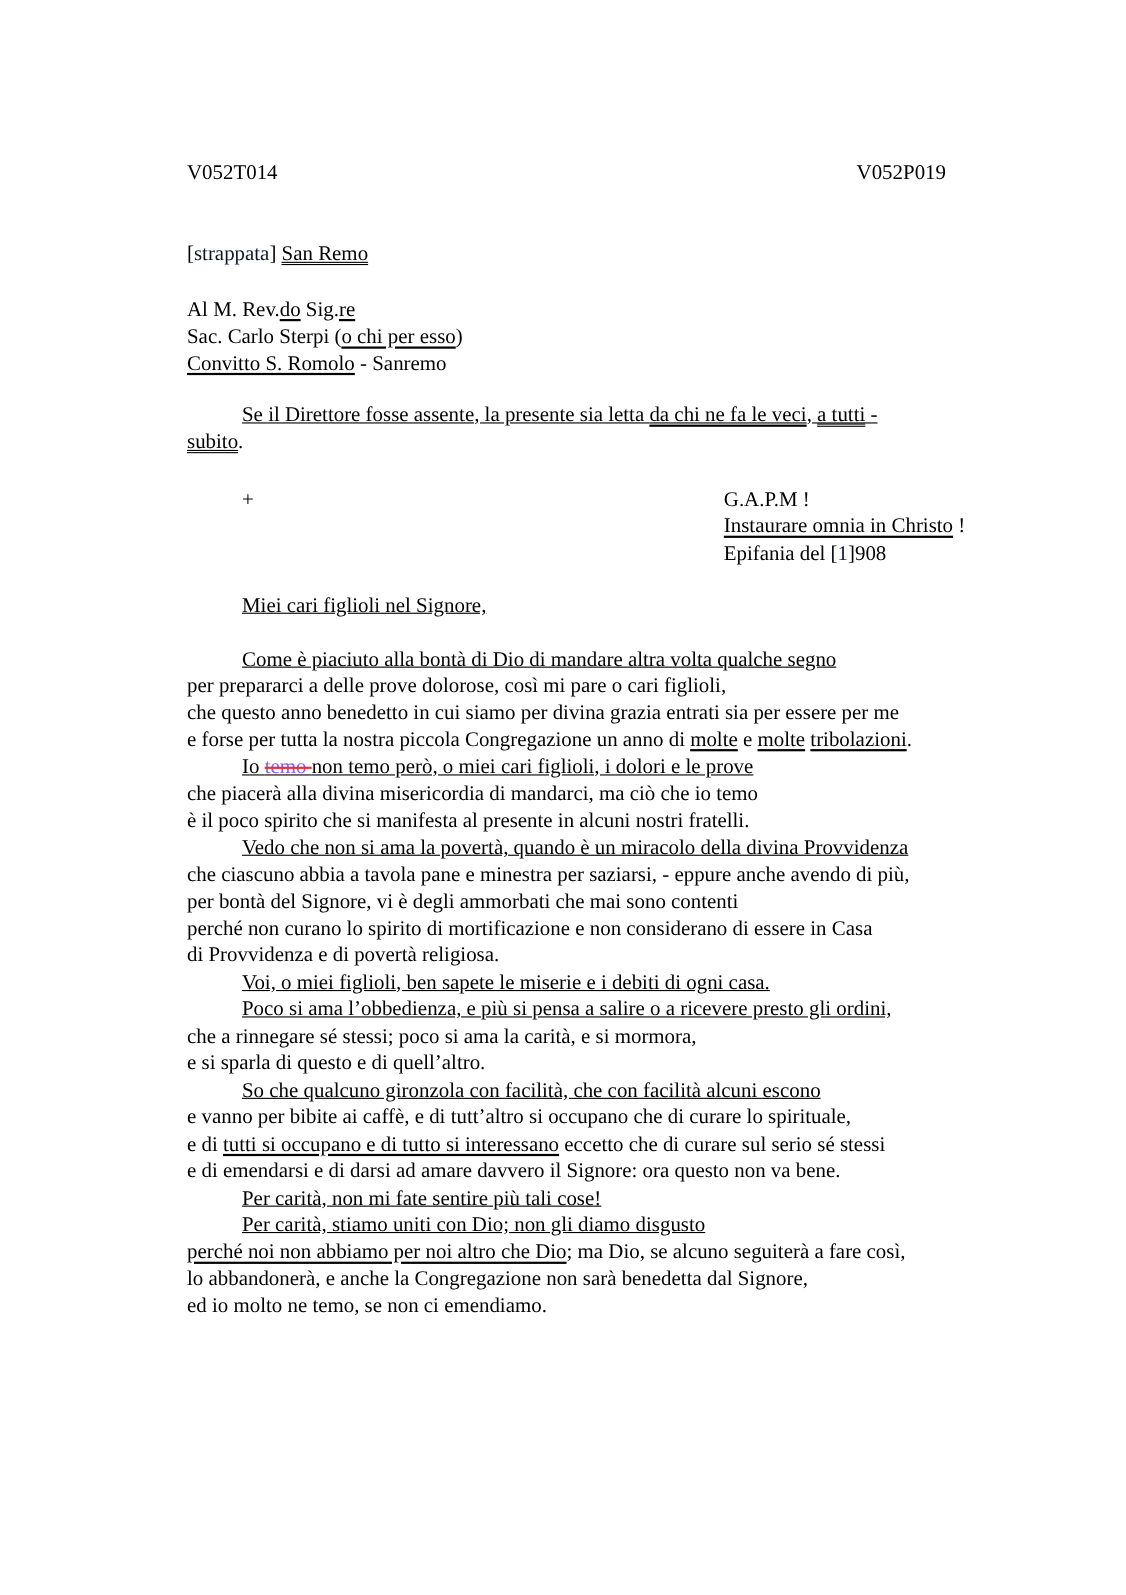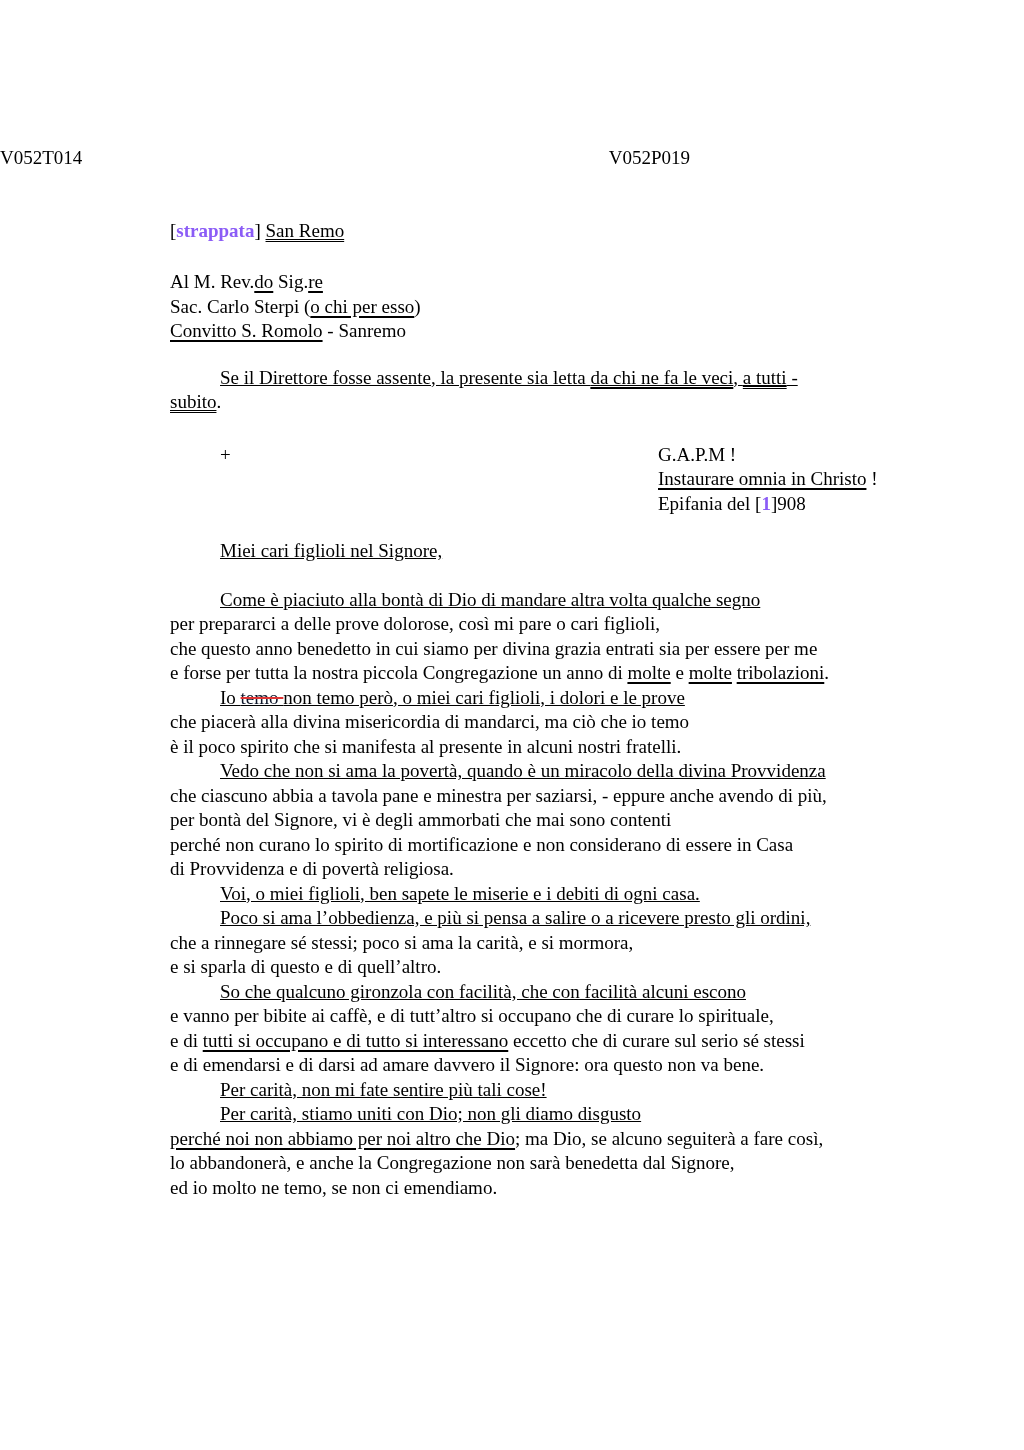--- a/index.html
+++ b/index.html
@@ -16,20 +16,21 @@
     font-family: "Liberation Serif", "DejaVu Serif", serif;
     font-size: 19px;
     line-height: 24.5px;
     overflow: hidden;
     box-sizing: border-box;
     padding-top: 146px;
   }
   .header-row {
     display: flex;
     justify-content: space-between;
+    margin-left: 170px;
     width: 690px;
     white-space: pre;
   }
   .letter-body {
     margin-left: 170px;
     width: 724px;
     white-space: pre-wrap;
   }
   .line {
     position: relative;
@@ -45,25 +46,24 @@
     text-underline-offset: 3px;
   }
   .uu {
     text-decoration: underline;
     text-decoration-style: double;
     text-decoration-thickness: 1px;
     text-underline-offset: 2px;
     margin-top: 40px;
   }
   .b {
-    color: #8b5cf6;
-    font-weight: bold;
+    color: #0f172a;
   }
   .rs {
-    color: #0f172a;
+    color: #8b5cf6;
     text-decoration: line-through;
     text-decoration-color: #e03535;
     text-decoration-thickness: 1.5px;
   }
   .plus {
     position: absolute;
     left: -438px;
     top: 0;
     text-indent: 0;
   }

